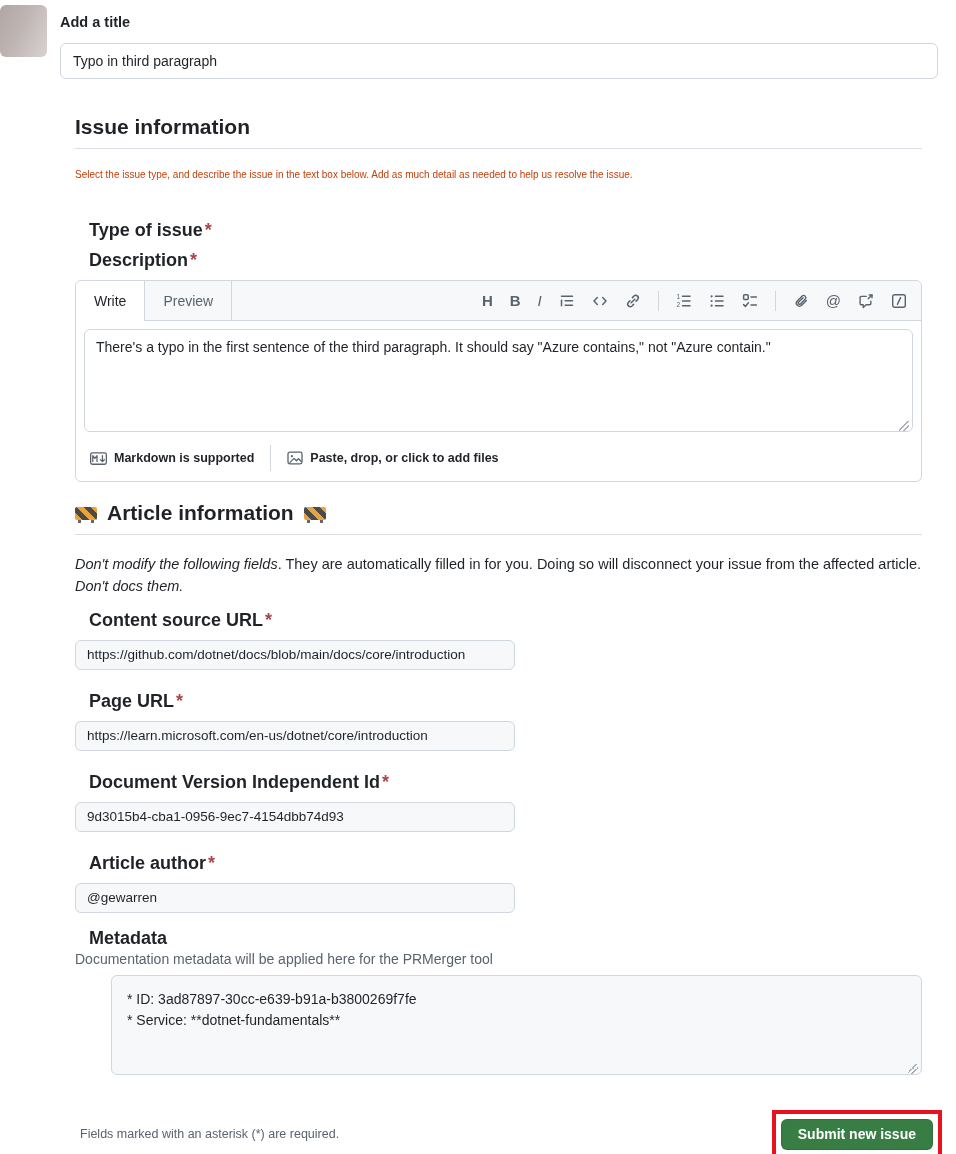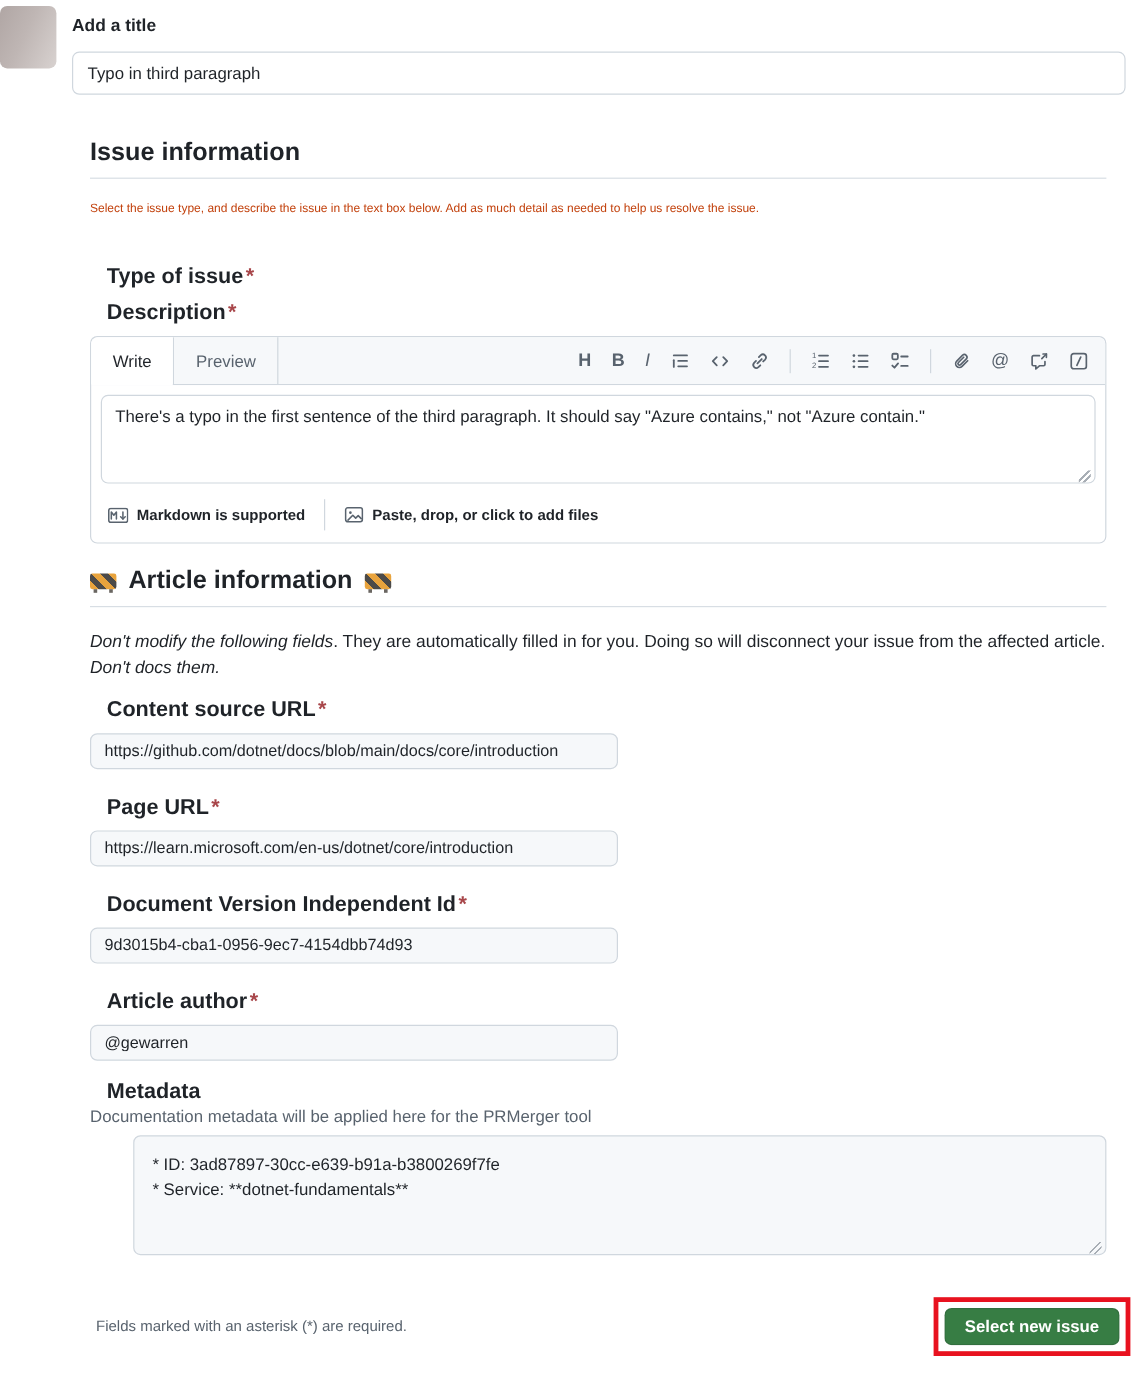--- a/index.html
+++ b/index.html
@@ -51,21 +51,21 @@
          border-right:1px solid #d0d7de; cursor:pointer; }
   .tab.active { background:#fff; color:#1f2328; border-top-left-radius:6px; position:relative; }
   .tab.active::after { content:""; position:absolute; left:0; right:0; bottom:-1px; height:1px; background:#fff; }
   .toolbar { margin-left:auto; display:flex; align-items:center; gap:17px; padding-right:14px; }
   .tb-btn { color:#59636e; font-size:15px; line-height:1; cursor:pointer; display:inline-flex; align-items:center; }
   .tb-b { font-weight:700; } .tb-h { font-weight:600; }
   .tb-i { font-style:italic; font-weight:500; }
   .tb-divider { width:1px; height:20px; background:#d0d7de; }
   .editor-body { padding:8px; position:relative; }
   .desc-textarea {
-    width:100%; height:74px; border:1px solid #d0d7de; border-radius:6px; resize:none;
+    width:100%; height:103px; border:1px solid #d0d7de; border-radius:6px; resize:none;
     padding:9px 11px; font-size:14px; font-family:inherit; color:#1f2328; background:#fff;
   }
   .grip {
     position:absolute; width:10px; height:10px; pointer-events:auto;
     background:linear-gradient(135deg, transparent 0 40%, #a8aeb5 40% 50%, transparent 50% 65%, #a8aeb5 65% 75%, transparent 75%);
   }
   .grip-desc { right:12px; bottom:12px; }
   .editor-footer { display:flex; align-items:center; padding:2px 8px 10px; }
   .ef-item { display:flex; align-items:center; gap:7px; font-size:12.5px; font-weight:700;
              color:#1f2328; padding:0 16px; cursor:pointer; }
@@ -275,15 +275,15 @@
 * Service: **dotnet-fundamentals**</textarea>
       <span class="grip grip-meta"></span>
     </div>
   </div>
 
 </div>
 
 <div class="page-footer">
   <div class="required-note">Fields marked with an asterisk (*) are required.</div>
   <div class="annotation-box">
-    <button class="submit-btn">Select new issue</button>
+    <button class="submit-btn">Submit new issue</button>
   </div>
 </div>
 
 </body></html>

